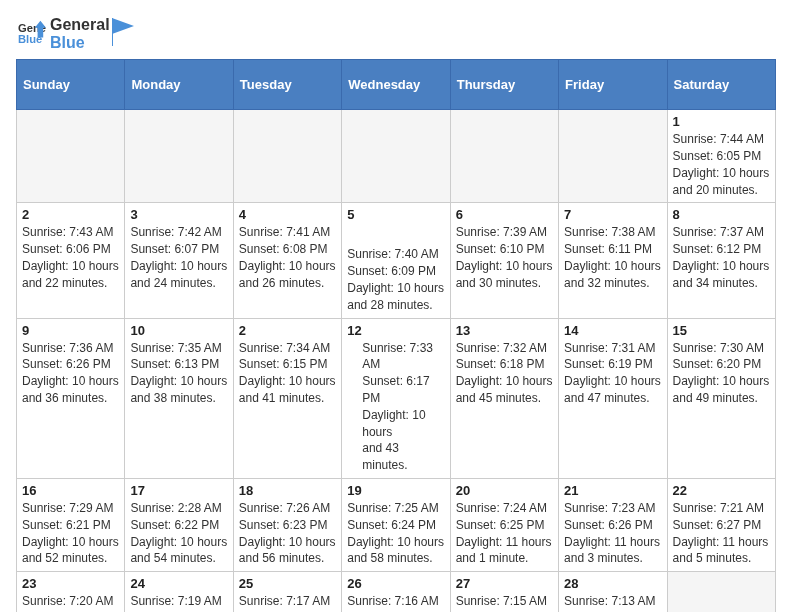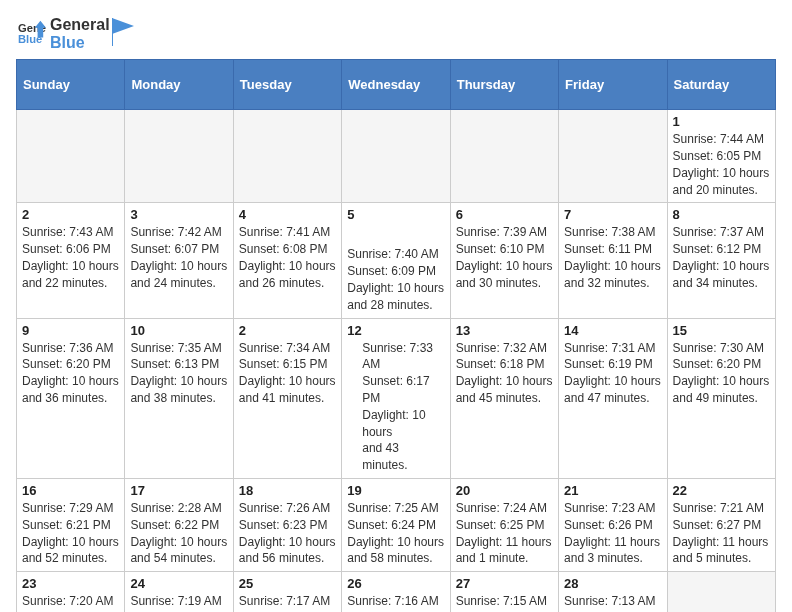--- a/index.html
+++ b/index.html
@@ -182,21 +182,21 @@
           <div class="day-info" style="white-space: pre-line;">Sunrise: 7:37 AM
 Sunset: 6:12 PM
 Daylight: 10 hours
 and 34 minutes.</div>
         </td>
       </tr>
       <tr>
         <td>
           <span class="day-num">9</span>
           <div class="day-info" style="white-space: pre-line;">Sunrise: 7:36 AM
-Sunset: 6:20 PM
+Sunset: 6:26 PM
 Daylight: 10 hours
 and 36 minutes.</div>
         </td>
         <td>
           <span class="day-num">10</span>
           <div class="day-info" style="white-space: pre-line;">Sunrise: 7:35 AM
 Sunset: 6:13 PM
 Daylight: 10 hours
 and 38 minutes.</div>
         </td>

